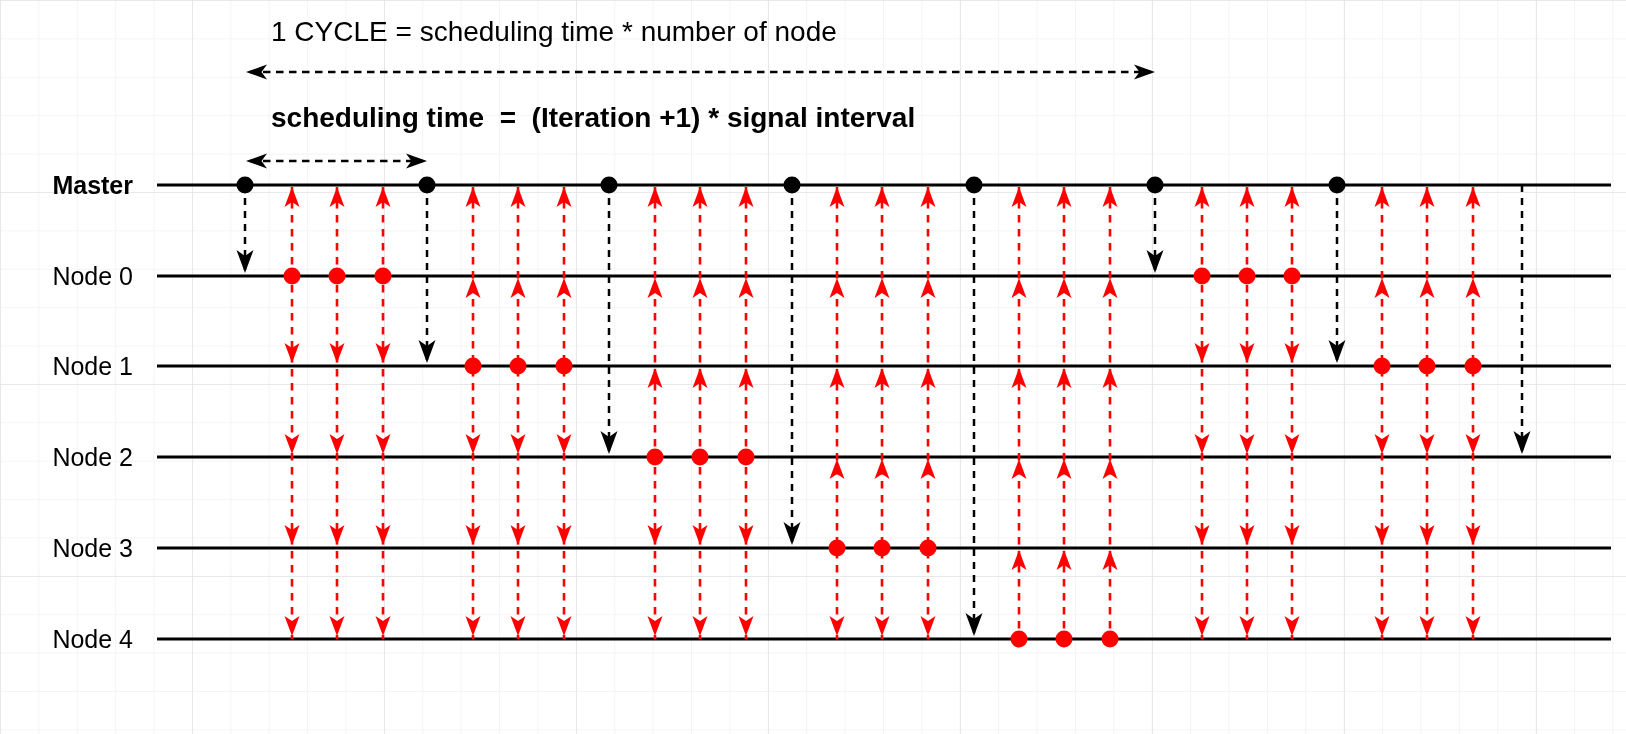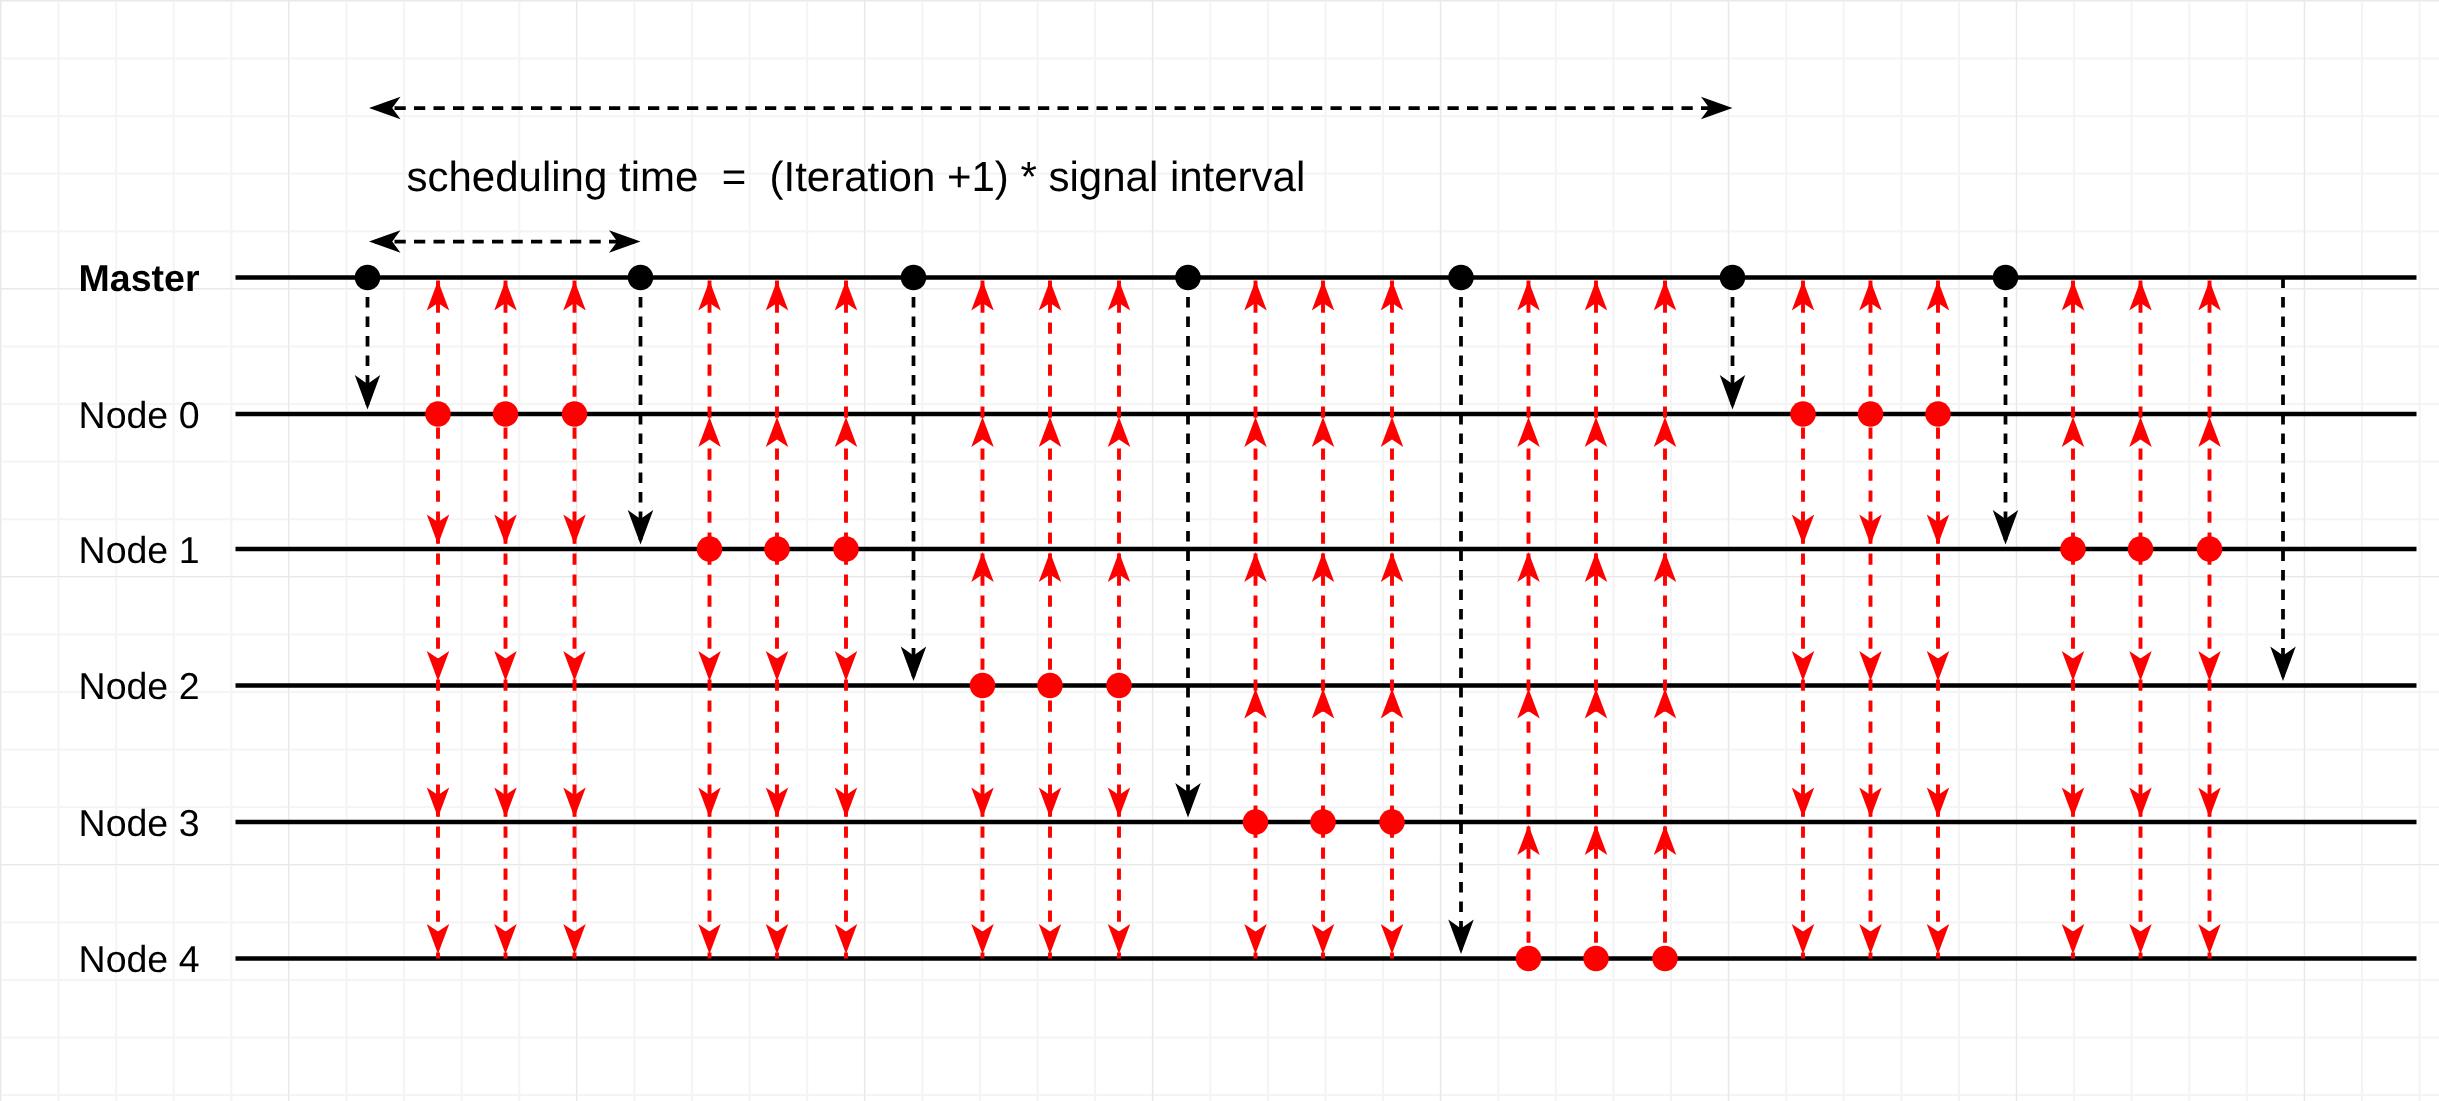--- a/index.html
+++ b/index.html
@@ -28,21 +28,21 @@
   }
   .annotation {
     position: absolute;
     color: #000000;
     font-size: 28px;
     line-height: 30px;
     white-space: pre;
     letter-spacing: 0px;
   }
   .annotation.cycle { left: 271px; top: 17px; }
-  .annotation.sched { left: 271px; top: 103px; }
+  .annotation.sched { left: 271px; top: 103px; font-weight: bold; }
 </style>
 </head>
 <body>
 
 <div class="canvas">
   <svg class="diagram" width="1626" height="734" viewBox="0 0 1626 734">
       <line x1="157" y1="185" x2="1611" y2="185" stroke="#000000" stroke-width="3"></line>
       <text x="133" y="194" text-anchor="end" font-size="25" fill="#000000" font-weight="bold">Master</text>
       <line x1="157" y1="276" x2="1611" y2="276" stroke="#000000" stroke-width="3"></line>
       <text x="133" y="285" text-anchor="end" font-size="25" fill="#000000" font-weight="normal">Node 0</text>
@@ -224,14 +224,15 @@
       <circle cx="1337" cy="185" r="8.5" fill="#000000"></circle>
       <line x1="1522" y1="185" x2="1522" y2="451" stroke="#000000" stroke-width="2.5" stroke-dasharray="7 6"></line>
       <path d="M 1522 454 L 1513.5 431 L 1522 437 L 1530.5 431 Z" fill="#000000"></path>
       <line x1="250" y1="72" x2="1151" y2="72" stroke="#000000" stroke-width="2.5" stroke-dasharray="7.5 5.5"></line>
       <path d="M 246 72 L 267 64.5 L 261.5 72 L 267 79.5 Z" fill="#000000"></path>
       <path d="M 1155 72 L 1134 64.5 L 1139.5 72 L 1134 79.5 Z" fill="#000000"></path>
       <line x1="250" y1="161" x2="423" y2="161" stroke="#000000" stroke-width="2.5" stroke-dasharray="7.5 5.5"></line>
       <path d="M 246 161 L 267 153.5 L 261.5 161 L 267 168.5 Z" fill="#000000"></path>
       <path d="M 427 161 L 406 153.5 L 411.5 161 L 406 168.5 Z" fill="#000000"></path>
     </svg>
+  <div class="annotation cycle">1 CYCLE = scheduling time * number of node</div>
   <div class="annotation sched">scheduling time  =  (Iteration +1) * signal interval</div>
 </div>
 
 </body></html>

